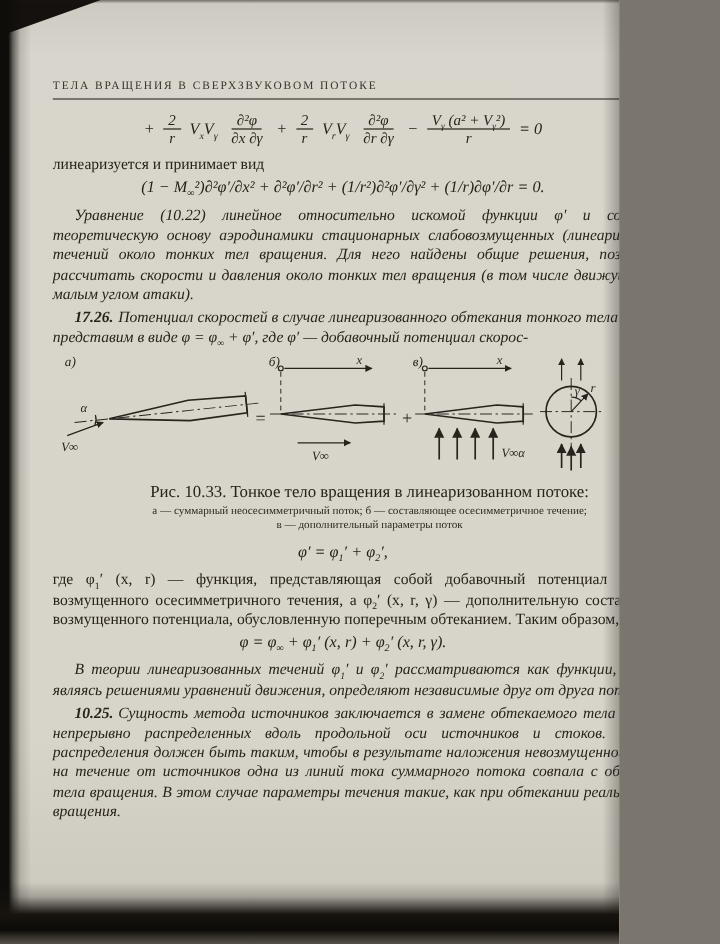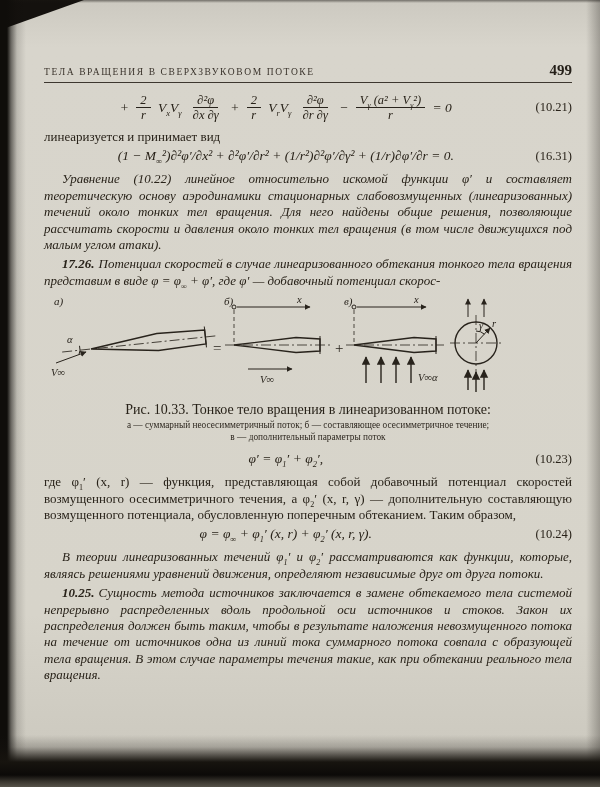--- a/index.html
+++ b/index.html
@@ -1,17 +1,17 @@
 <!DOCTYPE html>
 <html><head>
 <meta charset="utf-8">
 <style>
   html,body{margin:0;padding:0;}
   body{width:600px;height:787px;background:#7a766e;font-family:"Liberation Serif","DejaVu Serif",serif;}
-  .scan{position:relative;width:600px;height:787px;overflow:hidden;color:#282219;
+  .scan{position:relative;width:516px;height:787px;overflow:hidden;color:#282219;
         background:linear-gradient(180deg,#ccc9c0 0,#d8d5cc 6%,#d7d4ca 78%,#cdcac0 94%,#c2bfb5 100%);}
   .edge-left{position:absolute;left:0;top:0;bottom:0;width:26px;pointer-events:none;
         background:linear-gradient(90deg,#0f0d0a 0,#0f0d0a 7px,rgba(15,13,10,.55) 11px,rgba(15,13,10,.14) 17px,rgba(15,13,10,0) 26px);}
   .edge-right{position:absolute;right:0;top:0;bottom:0;width:14px;pointer-events:none;
         background:linear-gradient(270deg,rgba(30,26,22,.30),rgba(30,26,22,0));}
   .edge-top{position:absolute;left:0;top:0;right:0;height:3px;background:linear-gradient(180deg,rgba(25,22,18,.5),rgba(25,22,18,0));}
   .edge-bottom{position:absolute;left:0;right:0;bottom:0;height:52px;pointer-events:none;
         background:linear-gradient(180deg,rgba(26,22,18,0) 0,rgba(26,22,18,.22) 12px,#17140f 27px,#0c0a08 40px,#3c3831 47px,#565249 52px);}
   .corner-wedge{position:absolute;left:0;top:0;width:84px;height:30px;background:#14110e;
         clip-path:polygon(0 0,100% 0,0 100%);}

